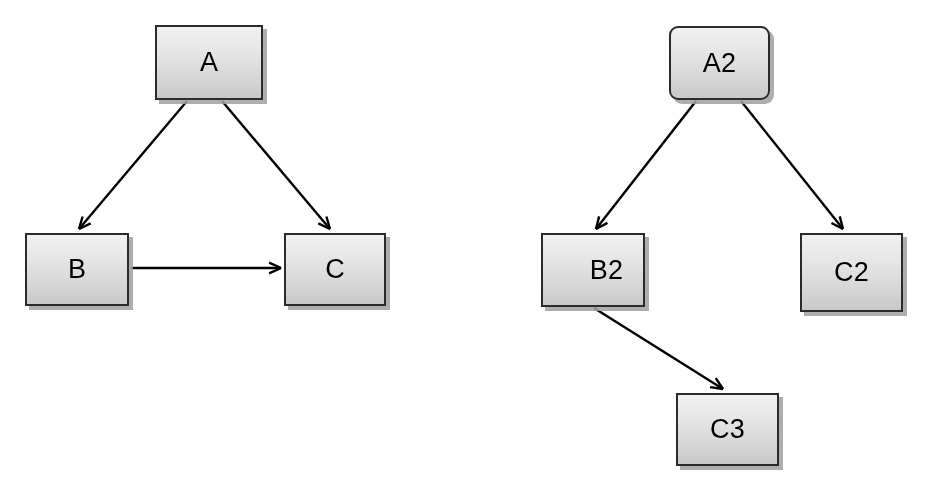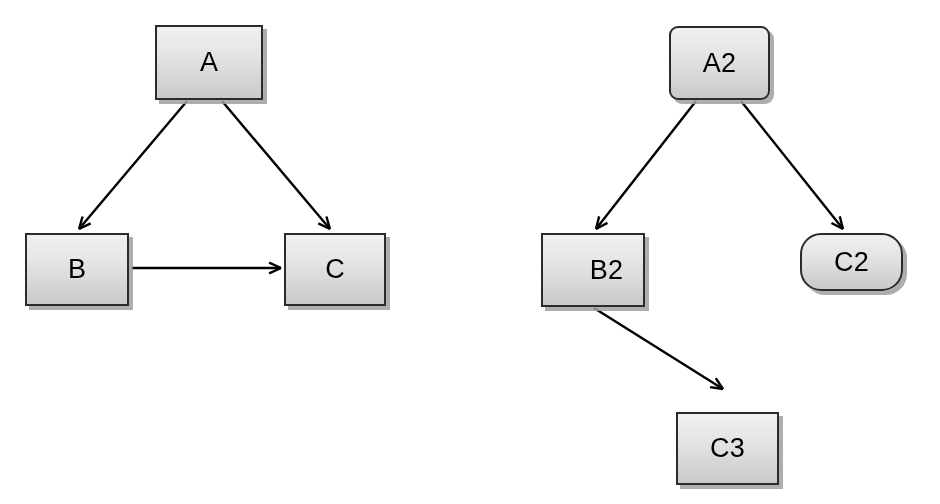--- a/index.html
+++ b/index.html
@@ -99,21 +99,21 @@
       </div>
       <div class="node" style="left: 284px; top: 233px; width: 102px; height: 73px;">
         <span class="node-label">C</span>
       </div>
       <div class="node" style="left: 669px; top: 26px; width: 101px; height: 74px; border-radius: 9px;">
         <span class="node-label">A2</span>
       </div>
       <div class="node" style="left: 541px; top: 233px; width: 104px; height: 74px; padding-left: 27px;">
         <span class="node-label">B2</span>
       </div>
-      <div class="node" style="left: 800px; top: 233px; width: 103px; height: 58px; border-radius: 21px;">
+      <div class="node" style="left: 800px; top: 233px; width: 103px; height: 79px;">
         <span class="node-label">C2</span>
       </div>
-      <div class="node" style="left: 676px; top: 412px; width: 103px; height: 73px;">
+      <div class="node" style="left: 676px; top: 393px; width: 103px; height: 73px;">
         <span class="node-label">C3</span>
       </div>
     </div>
 
 </div>
 
 </body></html>

